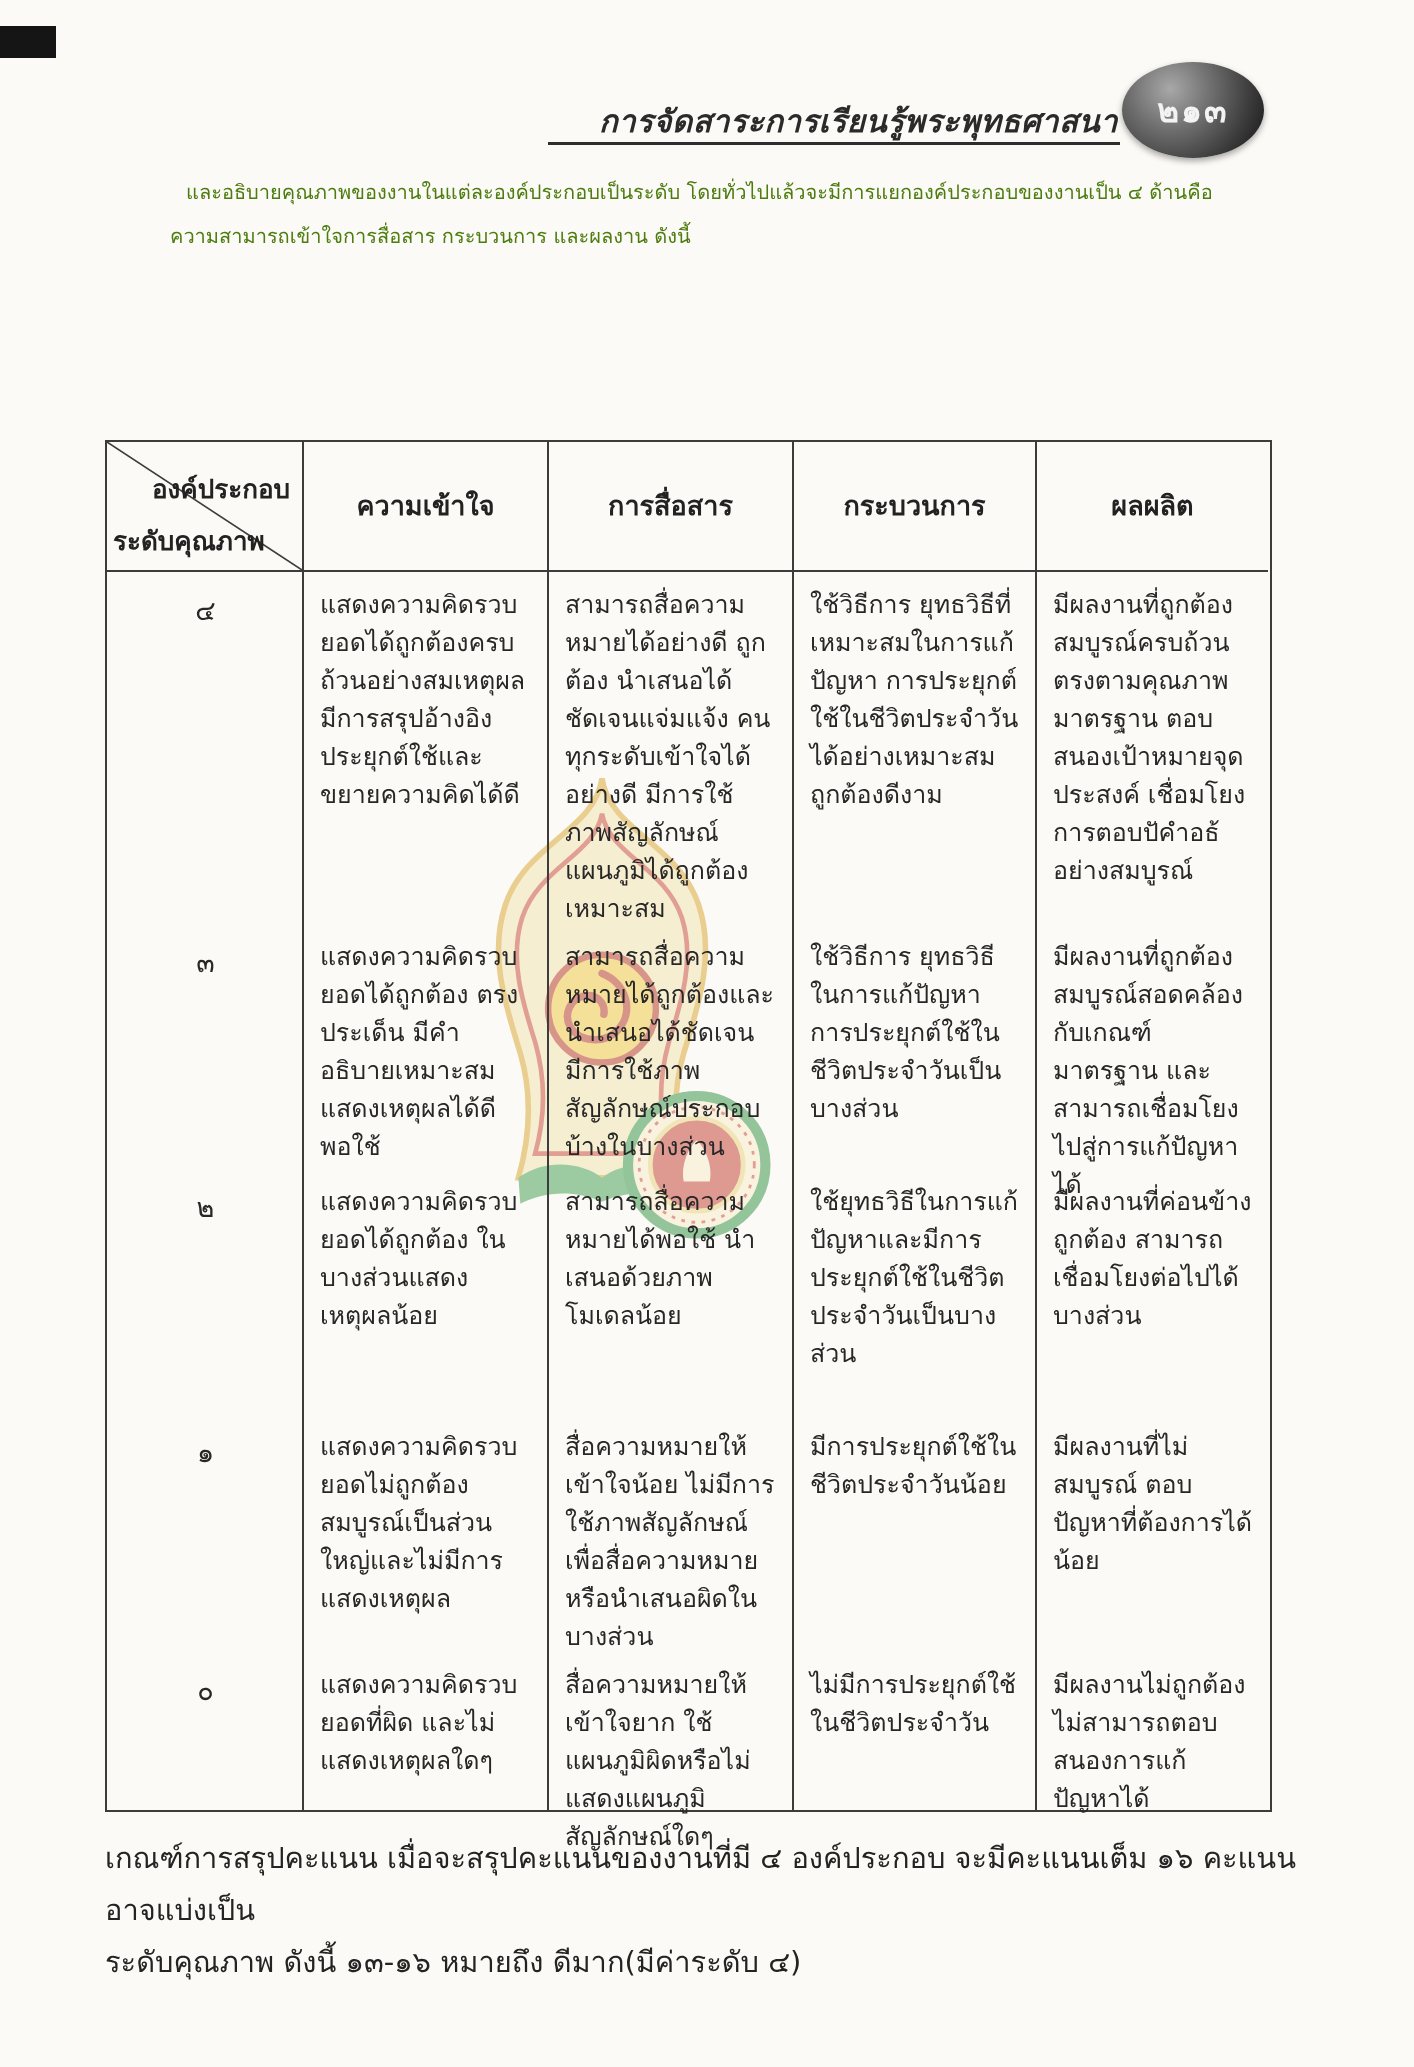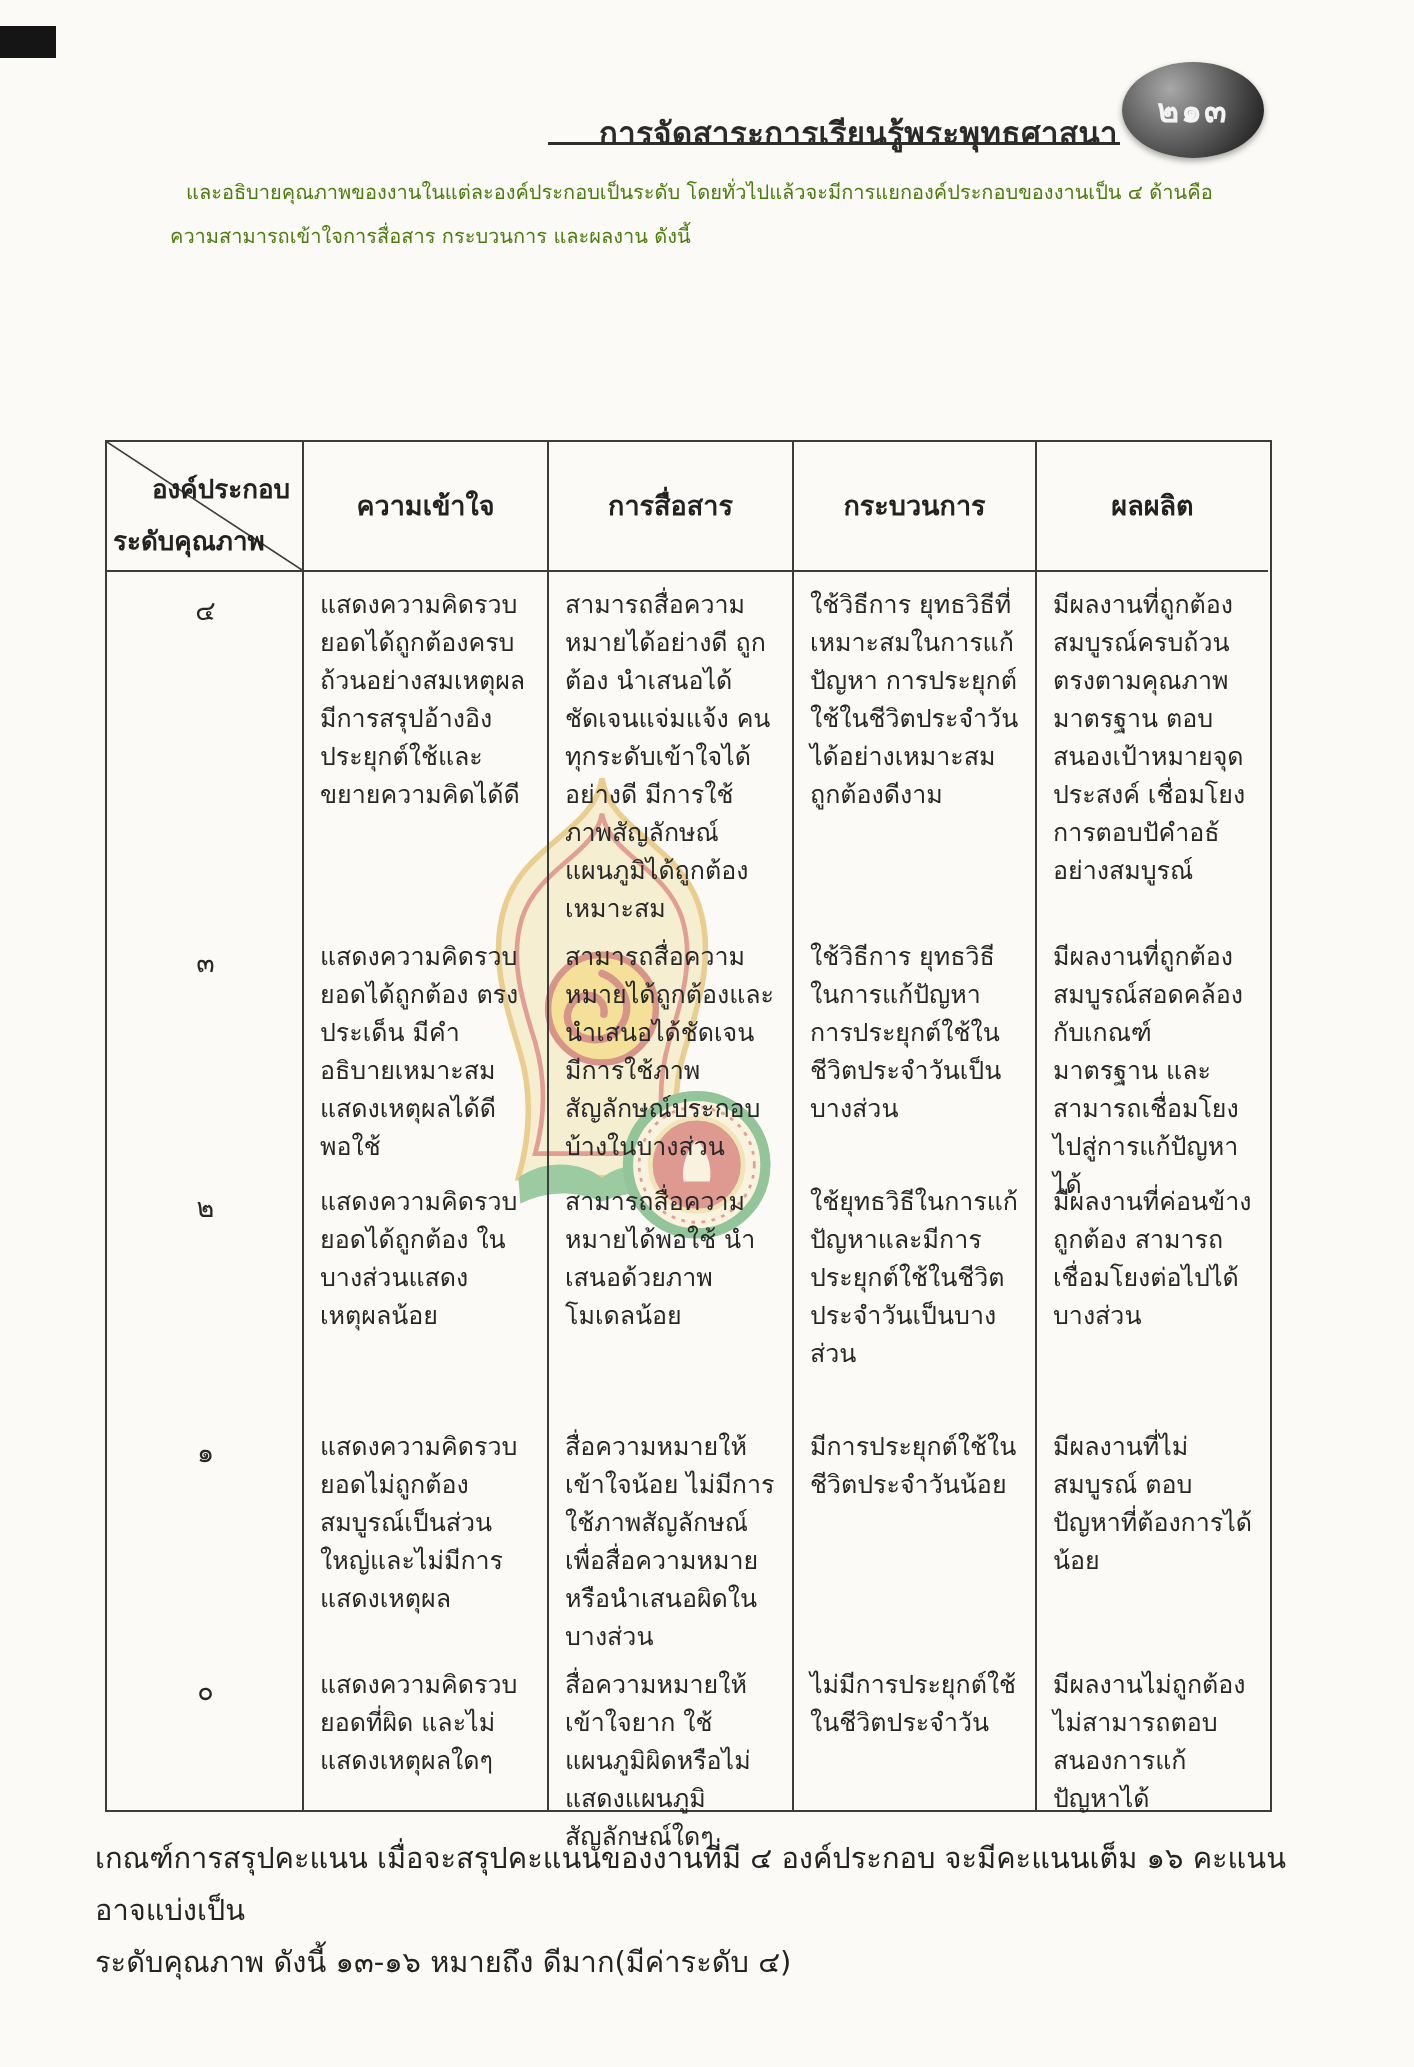--- a/index.html
+++ b/index.html
@@ -9,22 +9,22 @@
     background:#fbfaf6;
     font-family:"DejaVu Sans","Liberation Sans",sans-serif;
     color:#262626;
     overflow:hidden;
   }
   
   .scan-artifact { position:absolute; left:0; top:26px; width:56px; height:32px; background:#151515; }
 
   
   .page-header-title {
-    position:absolute; top:108px; right:296px;
-    font-size:31px; font-weight:600; color:#2a2a2a;
+    position:absolute; top:96px; right:296px;
+    font-size:31px; font-weight:600; font-style:italic; color:#2a2a2a;
     letter-spacing:.5px; white-space:nowrap;
   }
   .title-underline { position:absolute; left:548px; top:142px; width:572px; height:3px; background:#2e2e2e; }
   .page-badge {
     position:absolute; left:1122px; top:62px; width:142px; height:96px;
     border-radius:50%;
     background:radial-gradient(circle at 34% 28%, #a8a8a8 0%, #6f6f6f 35%, #3a3a3a 70%, #111 100%);
     display:flex; align-items:center; justify-content:center;
     box-shadow:0 3px 6px rgba(0,0,0,.35);
   }
@@ -50,21 +50,21 @@
   .hrow { border-bottom:2px solid #3c3c3c; display:flex; align-items:center; justify-content:center;
           font-size:27px; font-weight:700; padding:0; color:#222; }
   .corner { position:relative; padding:0; }
   .corner svg { position:absolute; inset:0; width:100%; height:100%; }
   .corner .top-lab { position:absolute; top:28px; right:12px; font-size:26px; font-weight:700; }
   .corner .bot-lab { position:absolute; bottom:10px; left:6px; font-size:26px; font-weight:700; }
   .lvl { text-align:center; font-size:27px; padding-top:20px; }
 
   
   .footer {
-    position:absolute; left:95px; top:1832px; width:1220px;
+    position:absolute; left:105px; top:1832px; width:1220px;
     font-size:29px; line-height:52px; color:#232323;
   }
 
   
   .watermark { position:absolute; left:402px; top:758px; width:400px; height:520px; opacity:.5; pointer-events:none; }
 </style>
 </head>
 <body>
 
 <div class="scan-artifact"></div>

